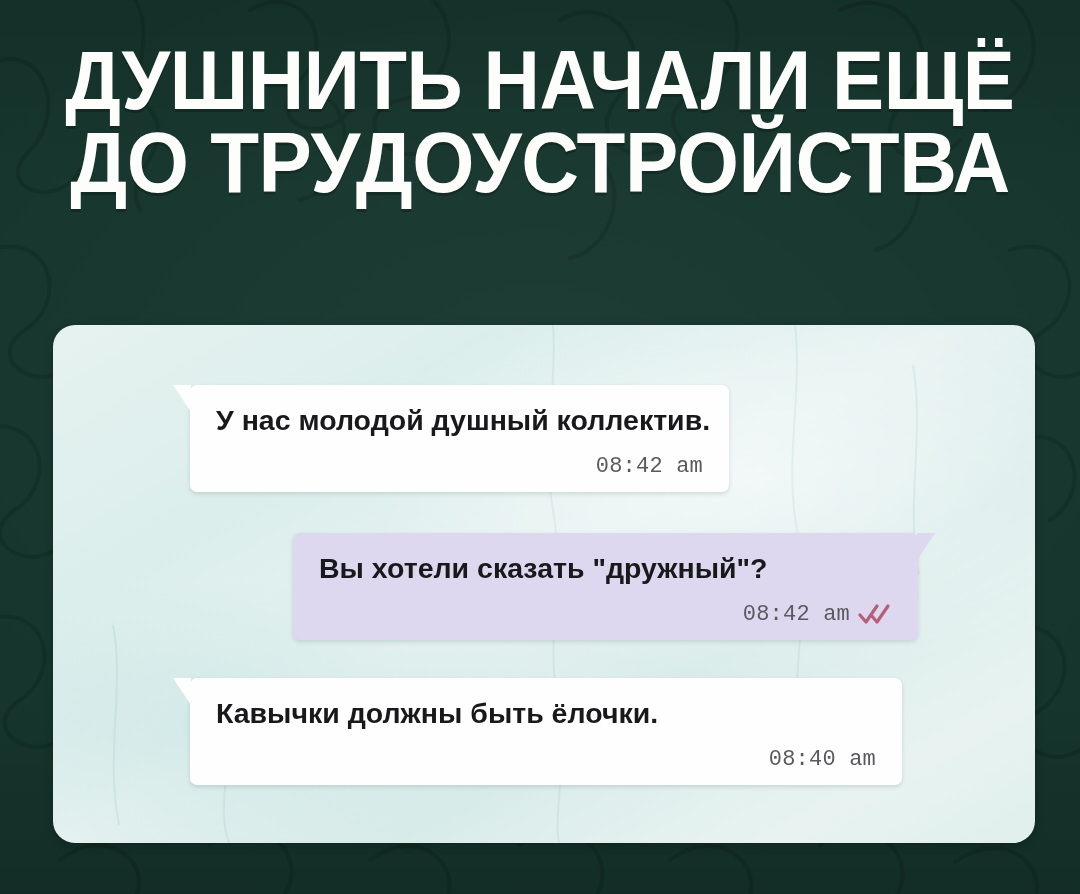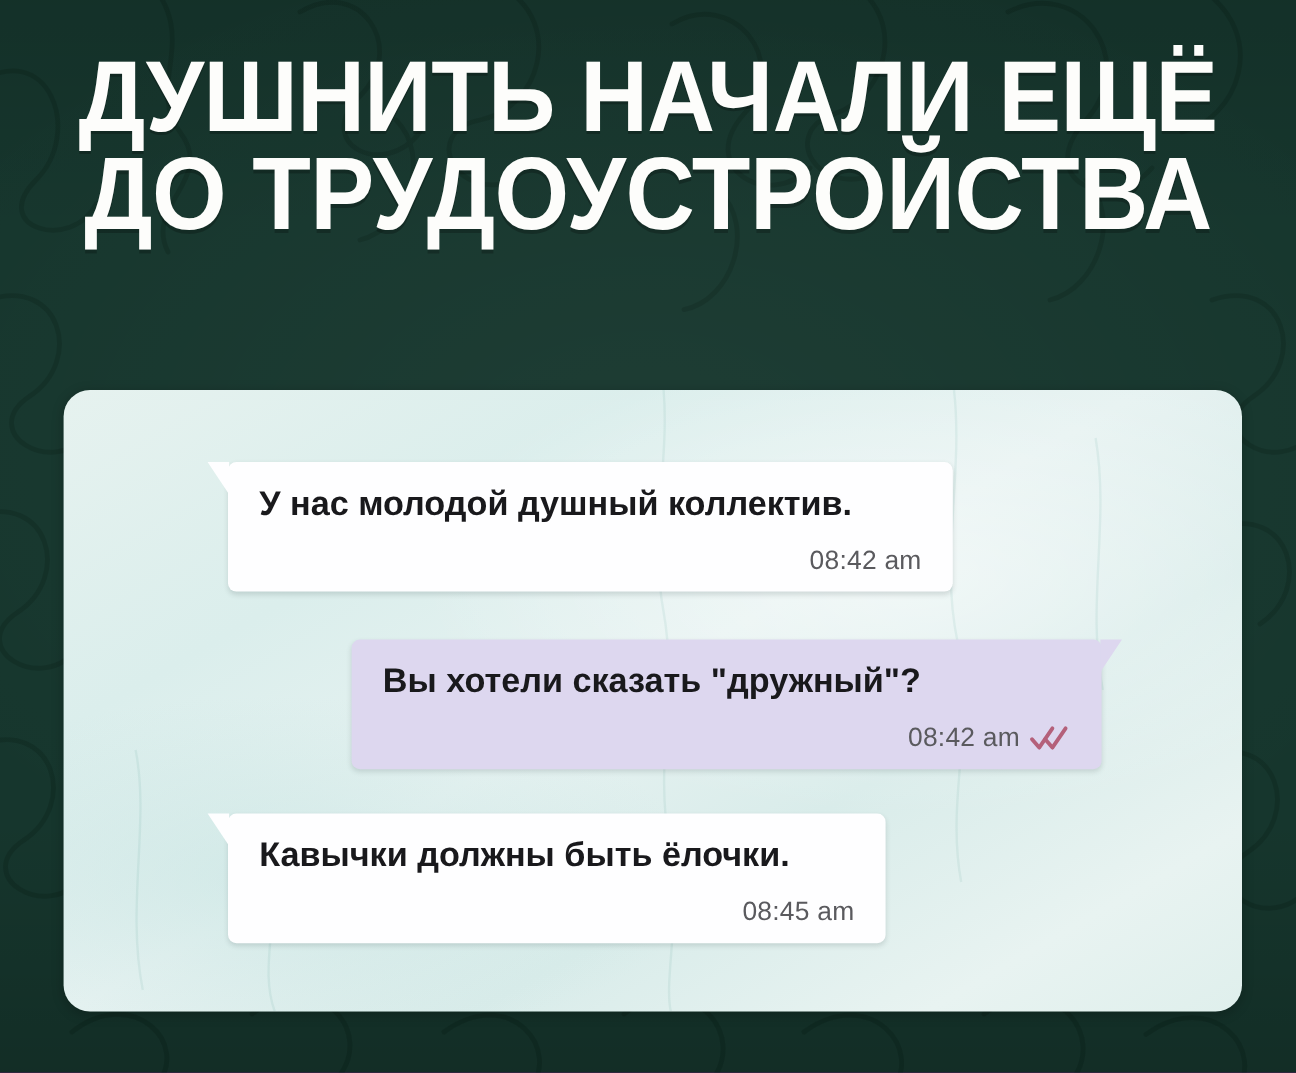--- a/index.html
+++ b/index.html
@@ -118,20 +118,21 @@
     display: flex;
     align-items: center;
     justify-content: flex-end;
     gap: 8px;
   }
   .bubble .time {
     font-size: 22px;
     font-weight: 400;
     color: #5a5a5e;
     letter-spacing: 0.2px;
+    font-family: Liberation Mono, monospace;
   }
 
   .bubble.incoming {
     background: #fefeff;
     left: 137px;
   }
   .bubble.outgoing {
     background: #ddd7ef;
     right: 117px;
   }
@@ -159,23 +160,23 @@
   
   .ticks {
     display: inline-block;
     width: 34px;
     height: 22px;
     position: relative;
   }
   .ticks svg { display: block; }
 
   
-  #bubble-1 { top: 60px;  width: 604px; }
+  #bubble-1 { top: 60px;  width: 539px; }
   #bubble-2 { top: 208px; width: 625px; }
-  #bubble-3 { top: 353px; width: 548px; }
+  #bubble-3 { top: 353px; width: 712px; }
 </style>
 </head>
 <body>
 
 <div id="stage">
 
   <div class="backdrop">
     <svg class="doodles" viewBox="0 0 1080 894" preserveAspectRatio="xMidYMid slice" aria-hidden="true">
       <g fill="none" stroke="#102a22" stroke-width="4" stroke-linecap="round">
         <path d="M-20 70 C 40 30, 70 110, 30 150 C -10 190, 60 210, 80 170"></path>
@@ -248,18 +249,18 @@
             </g>
           </svg>
         </span>
       </div>
     </div>
 
     <div class="bubble incoming" id="bubble-3">
       <span class="tail"></span>
       <p class="msg">Кавычки должны быть ёлочки.</p>
       <div class="meta">
-        <span class="time">08:45 am</span>
+        <span class="time">08:40 am</span>
       </div>
     </div>
 
   </div>
 </div>
 
 </body></html>

